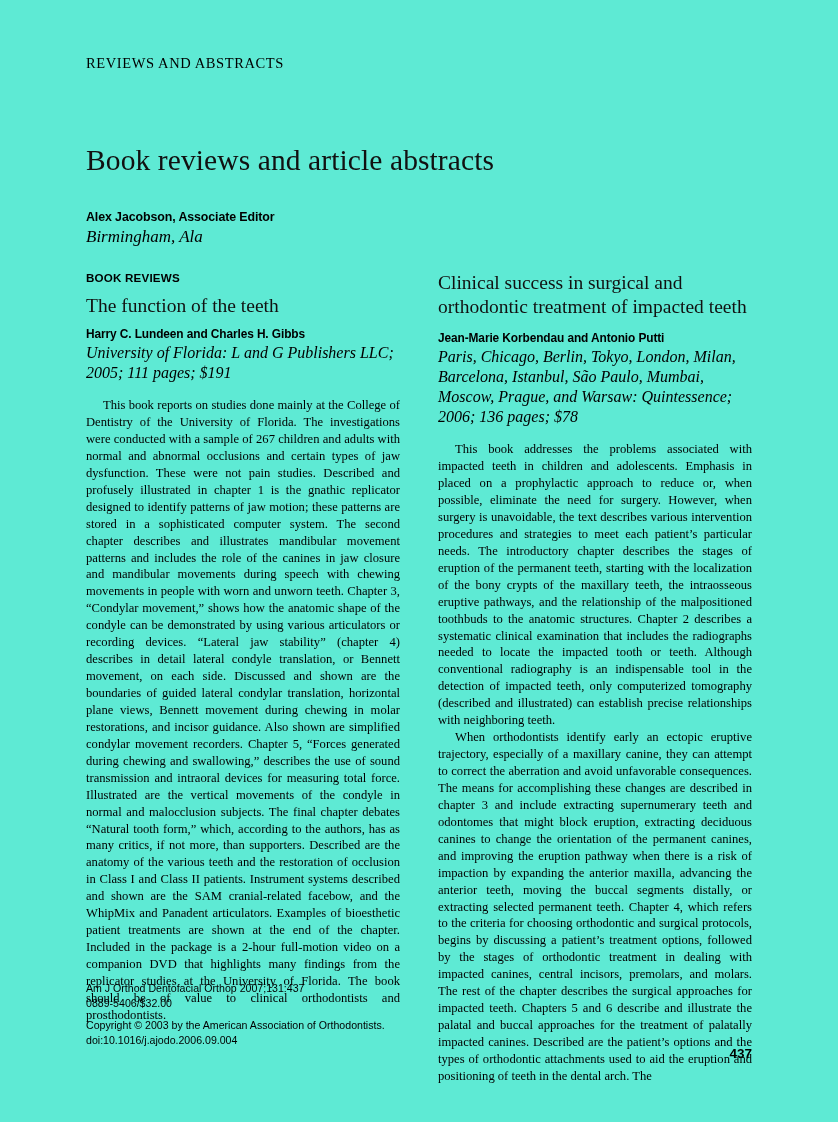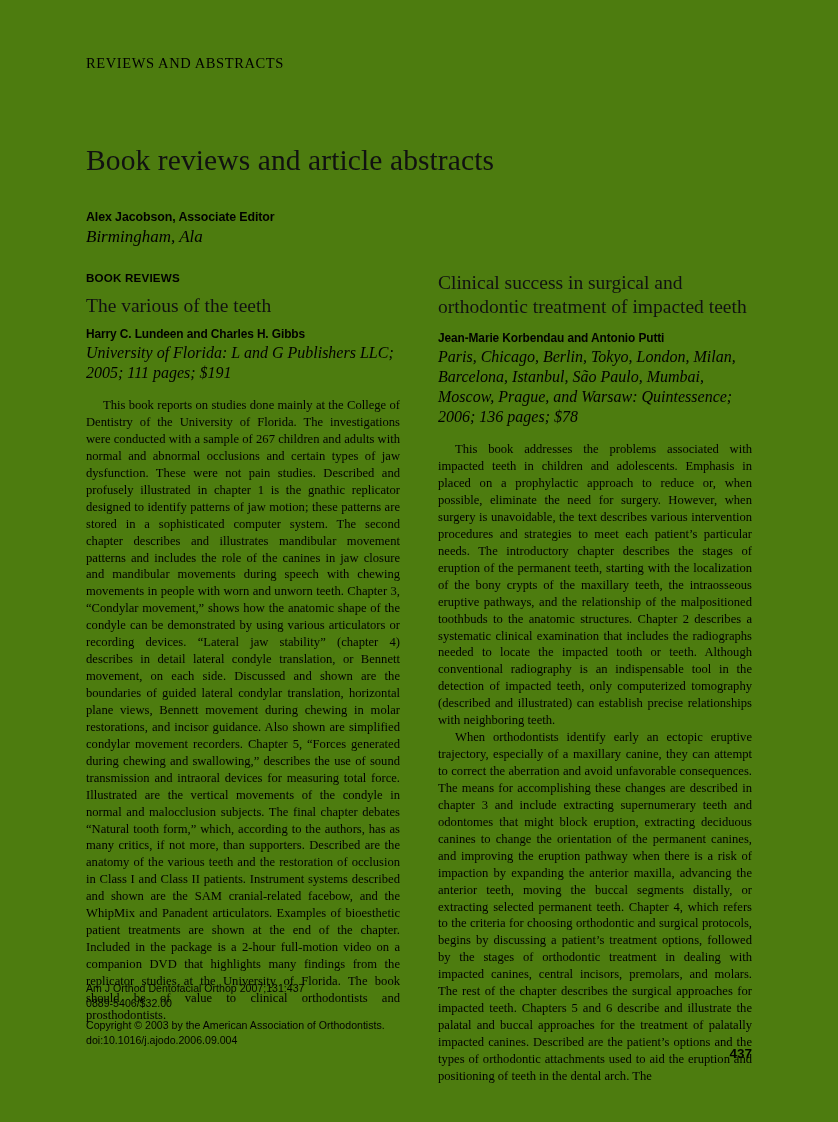--- a/index.html
+++ b/index.html
@@ -13,21 +13,21 @@
     font-family: "Liberation Serif", serif;
     color: #000000;
     position: relative;
     overflow: hidden;
   }
   .page {
     position: absolute;
     left: 0; top: 0;
     width: 838px;
     height: 1122px;
-    background: #4d7c0f;
+    background: #5eead4;
   }
   .content {
     position: absolute;
     left: 86px;
     top: 55px;
     width: 666px;
   }
   .running-head {
     font-family: "Liberation Serif", serif;
     font-size: 14.5px;
@@ -142,21 +142,21 @@
     <div class="running-head">REVIEWS AND ABSTRACTS</div>
     <h1 class="main-title">Book reviews and article abstracts</h1>
     <div class="editor-name">Alex Jacobson, Associate Editor</div>
     <div class="editor-loc">Birmingham, Ala</div>
   </div>
 
   <div class="columns">
 
     <div class="col">
       <div class="section-label">BOOK REVIEWS</div>
-      <h2 class="book-title">The various of the teeth</h2>
+      <h2 class="book-title">The function of the teeth</h2>
       <div class="authors">Harry C. Lundeen and Charles H. Gibbs</div>
       <div class="pubinfo">University of Florida: L and G Publishers LLC; 2005; 111 pages; $191</div>
       <p class="body">This book reports on studies done mainly at the College of Dentistry of the University of Florida. The investigations were conducted with a sample of 267 children and adults with normal and abnormal occlusions and certain types of jaw dysfunction. These were not pain studies. Described and profusely illustrated in chapter 1 is the gnathic replicator designed to identify patterns of jaw motion; these patterns are stored in a sophisticated computer system. The second chapter describes and illustrates mandibular movement patterns and includes the role of the canines in jaw closure and mandibular movements during speech with chewing movements in people with worn and unworn teeth. Chapter 3, “Condylar movement,” shows how the anatomic shape of the condyle can be demonstrated by using various articulators or recording devices. “Lateral jaw stability” (chapter 4) describes in detail lateral condyle translation, or Bennett movement, on each side. Discussed and shown are the boundaries of guided lateral condylar translation, horizontal plane views, Bennett movement during chewing in molar restorations, and incisor guidance. Also shown are simplified condylar movement recorders. Chapter 5, “Forces generated during chewing and swallowing,” describes the use of sound transmission and intraoral devices for measuring total force. Illustrated are the vertical movements of the condyle in normal and malocclusion subjects. The final chapter debates “Natural tooth form,” which, according to the authors, has as many critics, if not more, than supporters. Described are the anatomy of the various teeth and the restoration of occlusion in Class I and Class II patients. Instrument systems described and shown are the SAM cranial-related facebow, and the WhipMix and Panadent articulators. Examples of bioesthetic patient treatments are shown at the end of the chapter. Included in the package is a 2-hour full-motion video on a companion DVD that highlights many findings from the replicator studies at the University of Florida. The book should be of value to clinical orthodontists and prosthodontists.</p>
     </div>
 
     <div class="col">
       <h2 class="book-title">Clinical success in surgical and orthodontic treatment of impacted teeth</h2>
       <div class="right-col-head-gap"></div>
       <div class="authors">Jean-Marie Korbendau and Antonio Putti</div>
       <div class="pubinfo">Paris, Chicago, Berlin, Tokyo, London, Milan, Barcelona, Istanbul, São Paulo, Mumbai, Moscow, Prague, and Warsaw: Quintessence; 2006; 136 pages; $78</div>

